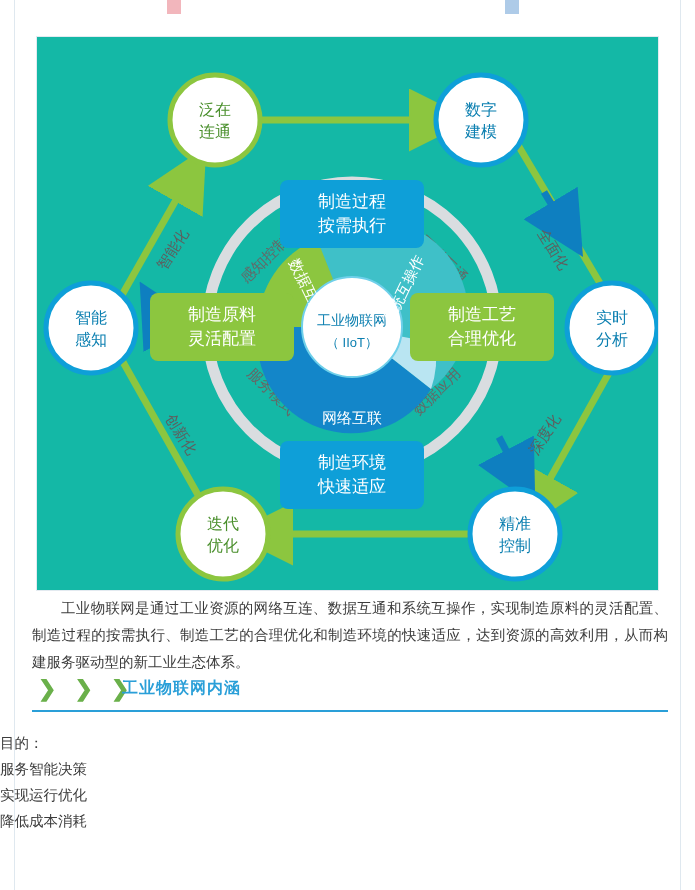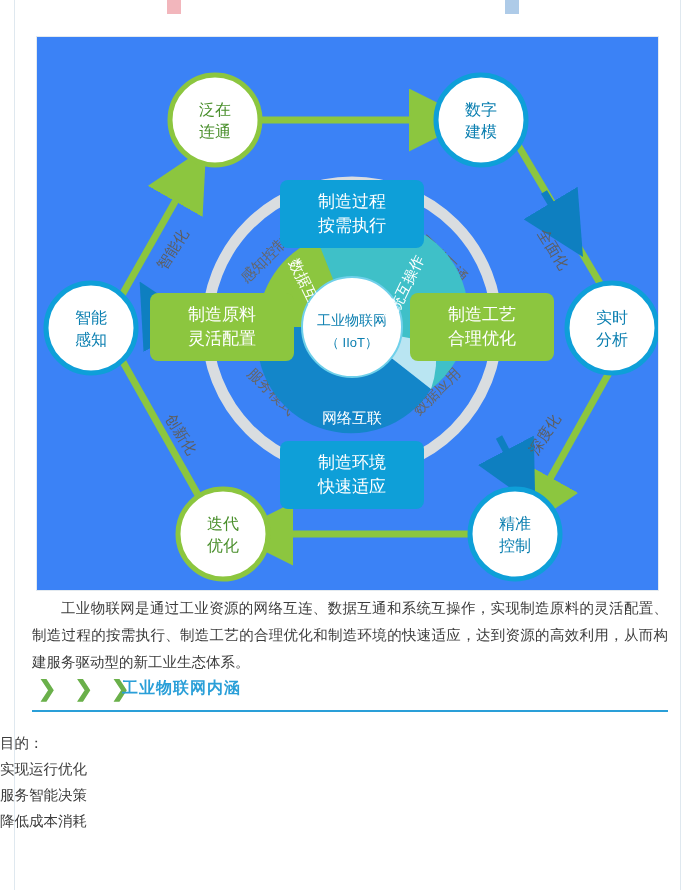--- a/index.html
+++ b/index.html
@@ -43,21 +43,21 @@
   .top-tab.pink { left: 167px; background: #f2b6bc; }
   .top-tab.blue { left: 505px; background: #aecbe8; }
 
   
   .figure {
     position: absolute;
     left: 36px;
     top: 36px;
     width: 623px;
     height: 555px;
-    background: #3b82f6;
+    background: #14b8a6;
     border: 1px solid #e3eaf0;
     box-sizing: border-box;
   }
   .figure svg { display: block; }
 
   
   .para {
     position: absolute;
     left: 32px;
     top: 595px;
@@ -247,18 +247,18 @@
 
   <div class="para">工业物联网是通过工业资源的网络互连、数据互通和系统互操作，实现制造原料的灵活配置、制造过程的按需执行、制造工艺的合理优化和制造环境的快速适应，达到资源的高效利用，从而构建服务驱动型的新工业生态体系。</div>
 
   <div class="section-head">
     <div class="chevrons">❯ ❯ ❯</div>
     <div class="section-title">工业物联网内涵</div>
   </div>
 
   <div class="purpose">
     <div>目的：</div>
+    <div>服务智能决策</div>
     <div>实现运行优化</div>
-    <div>服务智能决策</div>
     <div>降低成本消耗</div>
   </div>
 
 </div>
 
 </body></html>

